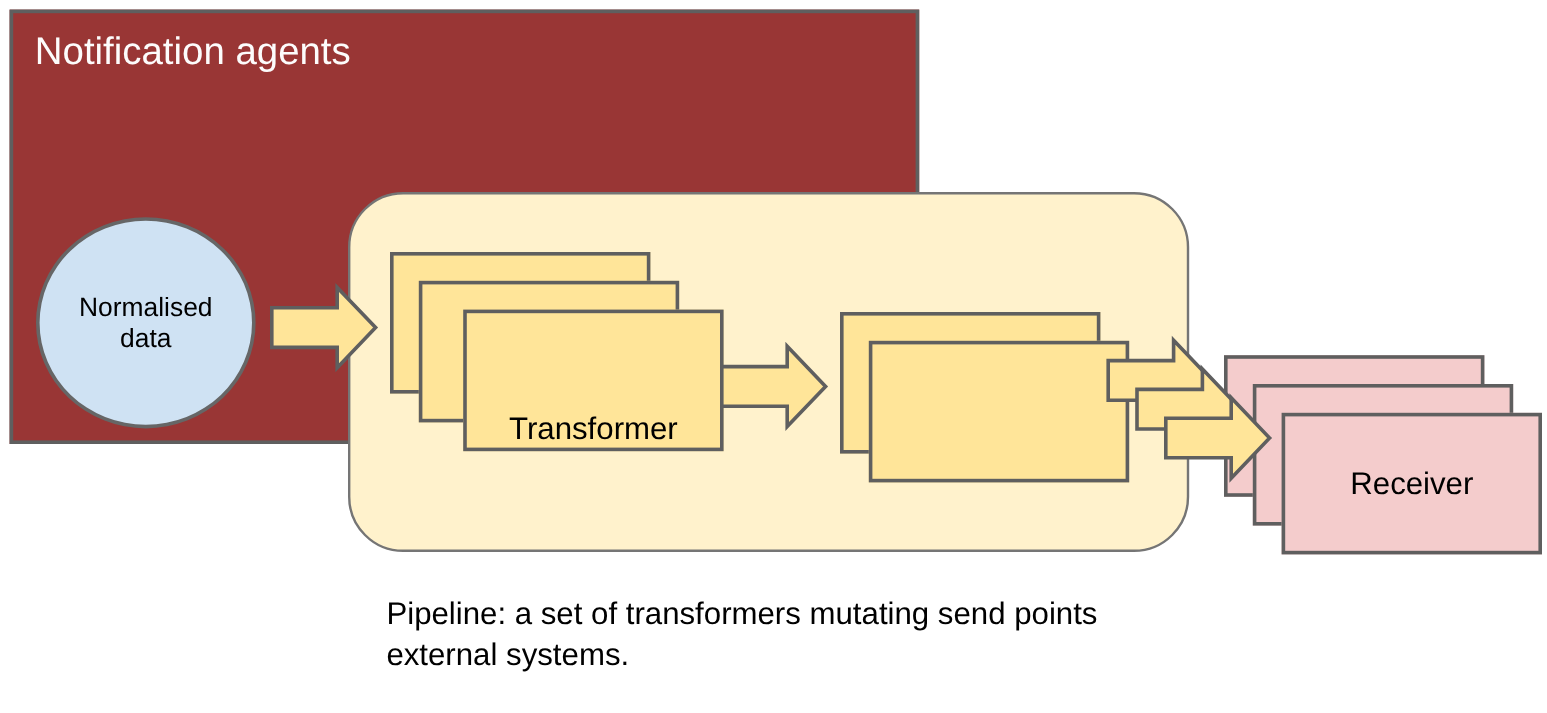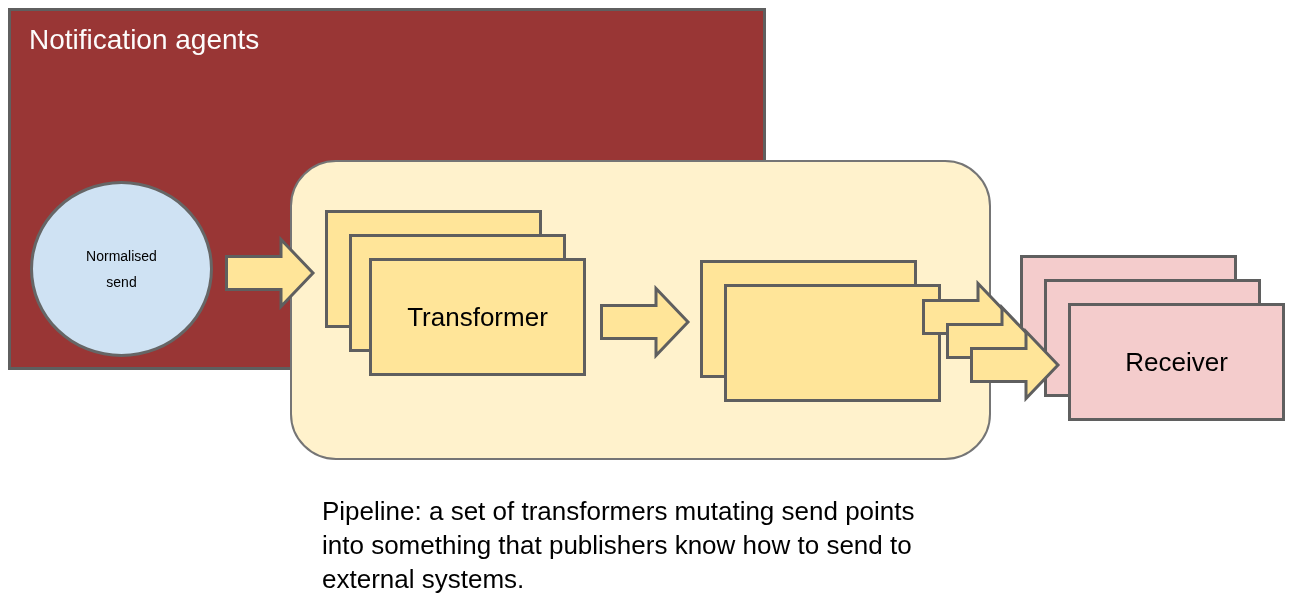--- a/index.html
+++ b/index.html
@@ -14,53 +14,53 @@
   .abs { position: absolute; box-sizing: border-box; }
 
   
   .agents-box {
     left: 8px; top: 8px; width: 758px; height: 362px;
     background: var(--agent-fill);
     border: 3px solid var(--agent-border);
   }
   .agents-title {
     position: absolute; left: 18px; top: 12px;
-    font-size: 28px; line-height: 1.2;
+    font-size: 32px; line-height: 1.2;
     color: var(--title-color);
   }
 
   
   .data-circle {
     left: 30px; top: 181px; width: 183px; height: 176px;
     background: var(--circle-fill);
     border: 3px solid var(--circle-border);
     border-radius: 50%;
     display: flex; align-items: center; justify-content: center;
     text-align: center;
   }
   .data-circle .lbl {
-    font-size: 14px; line-height: 26px; color: var(--label-color);
+    font-size: 22px; line-height: 26px; color: var(--label-color);
   }
 
   
   .pipeline {
     left: 290px; top: 160px; width: 701px; height: 300px;
     background: var(--pipeline-fill);
     border: 2px solid var(--pipeline-border);
     border-radius: 46px;
   }
 
   
   .card {
     width: 217px; height: 118px;
     border: 3px solid var(--stage-border);
     background: var(--stage-fill);
     display: flex; align-items: center; justify-content: center;
   }
-  .card.receiver { background: var(--receiver-fill); border-color: var(--receiver-border); }
+  .card.receiver { background: var(--receiver-fill); border-color: var(--receiver-border); margin-top: 41px; }
   .card .lbl { font-size: 26px; color: var(--label-color); }
 
   
   svg.arrow { position: absolute; overflow: visible; }
   svg.arrow polygon {
     fill: var(--arrow-fill);
     stroke: var(--arrow-border);
     stroke-width: 3;
     stroke-linejoin: miter;
   }
@@ -79,31 +79,31 @@
 
   <div class="abs agents-box">
     <div class="agents-title">Notification agents</div>
   </div>
 
   <div class="abs pipeline"></div>
 
   <div class="abs data-circle">
     <div class="lbl">
       <div>Normalised</div>
-      <div>send</div>
+      <div>data</div>
     </div>
   </div>
 
   <svg class="arrow" style="left:225px; top:238px;" width="90" height="70" viewBox="0 0 90 70">
     <polygon points="1.5,18.5 56,18.5 56,1.5 88,35 56,68.5 56,51.5 1.5,51.5"></polygon>
   </svg>
 
   <div class="abs card" style="left:325px; top:210px;"></div>
   <div class="abs card" style="left:349px; top:234px;"></div>
-  <div class="abs card" style="left:369px; top:258px;">
+  <div class="abs card" style="left:386px; top:258px;align-items:flex-end;">
     <span class="lbl">Transformer</span>
   </div>
 
   <svg class="arrow" style="left:600px; top:287px;" width="90" height="70" viewBox="0 0 90 70">
     <polygon points="1.5,18.5 56,18.5 56,1.5 88,35 56,68.5 56,51.5 1.5,51.5"></polygon>
   </svg>
 
   <div class="abs card" style="left:700px; top:260px;"></div>
   <div class="abs card" style="left:724px; top:284px;"></div>
 
@@ -119,17 +119,16 @@
   <svg class="arrow" style="left:970px; top:330px;" width="90" height="70" viewBox="0 0 90 70">
     <polygon points="1.5,18.5 56,18.5 56,1.5 88,35 56,68.5 56,51.5 1.5,51.5"></polygon>
   </svg>
 
   <div class="abs card receiver" style="left:1068px; top:303px;">
     <span class="lbl">Receiver</span>
   </div>
 
   <div class="abs caption">
     <div>Pipeline: a set of transformers mutating send points</div>
-    <div>into something that publishers know how to send to</div>
     <div>external systems.</div>
   </div>
 
 </div>
 
 </body></html>

